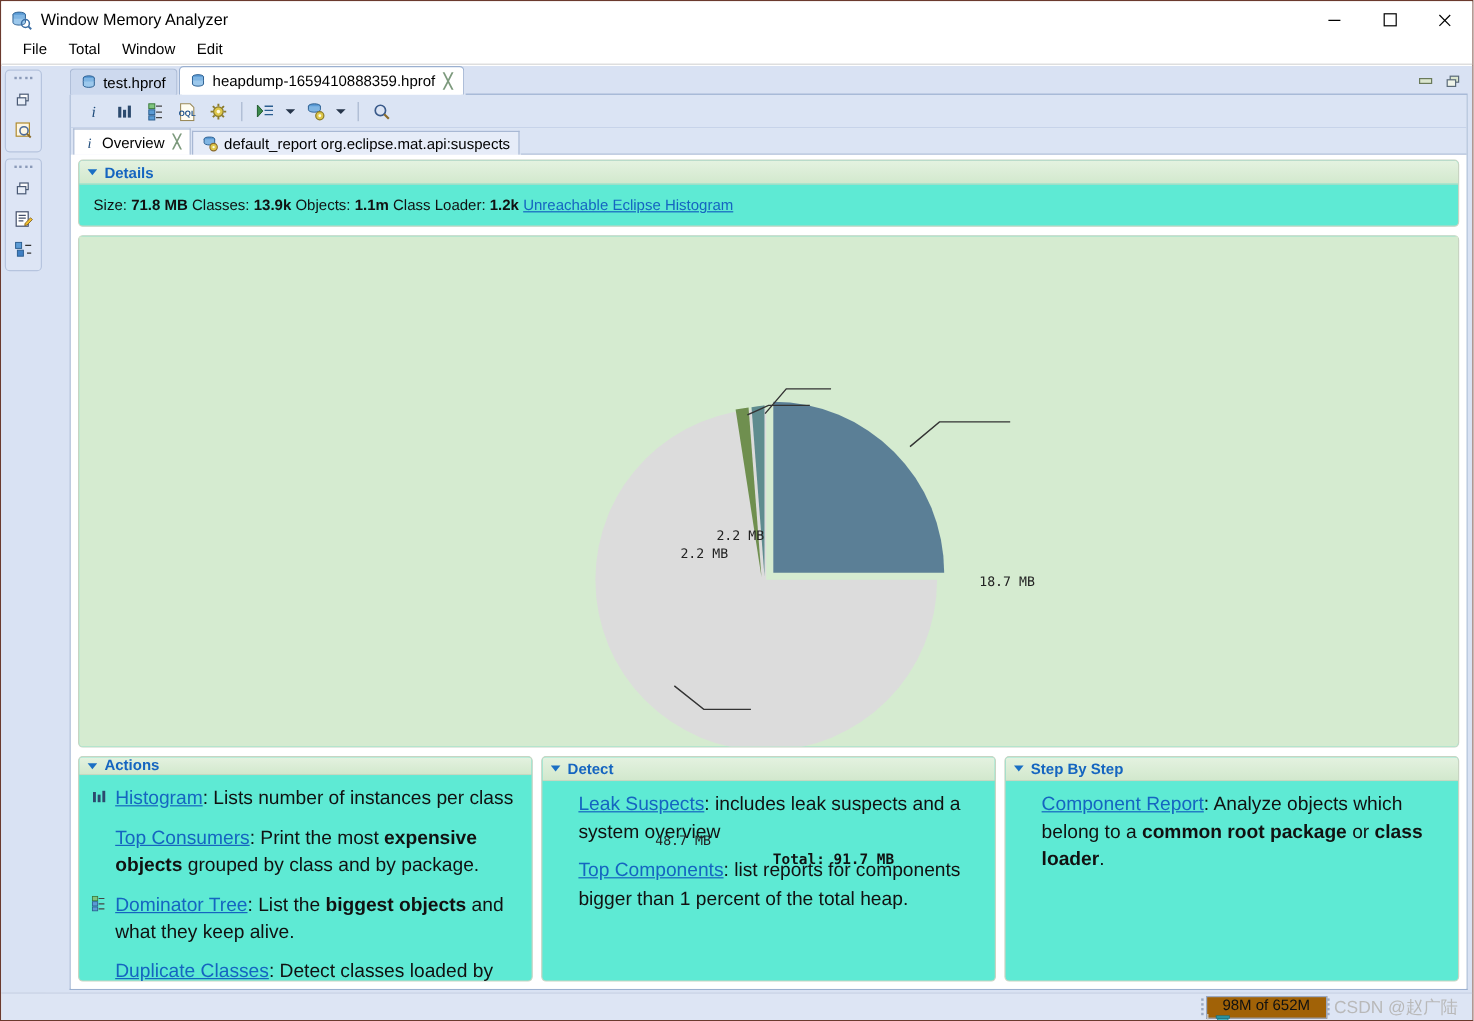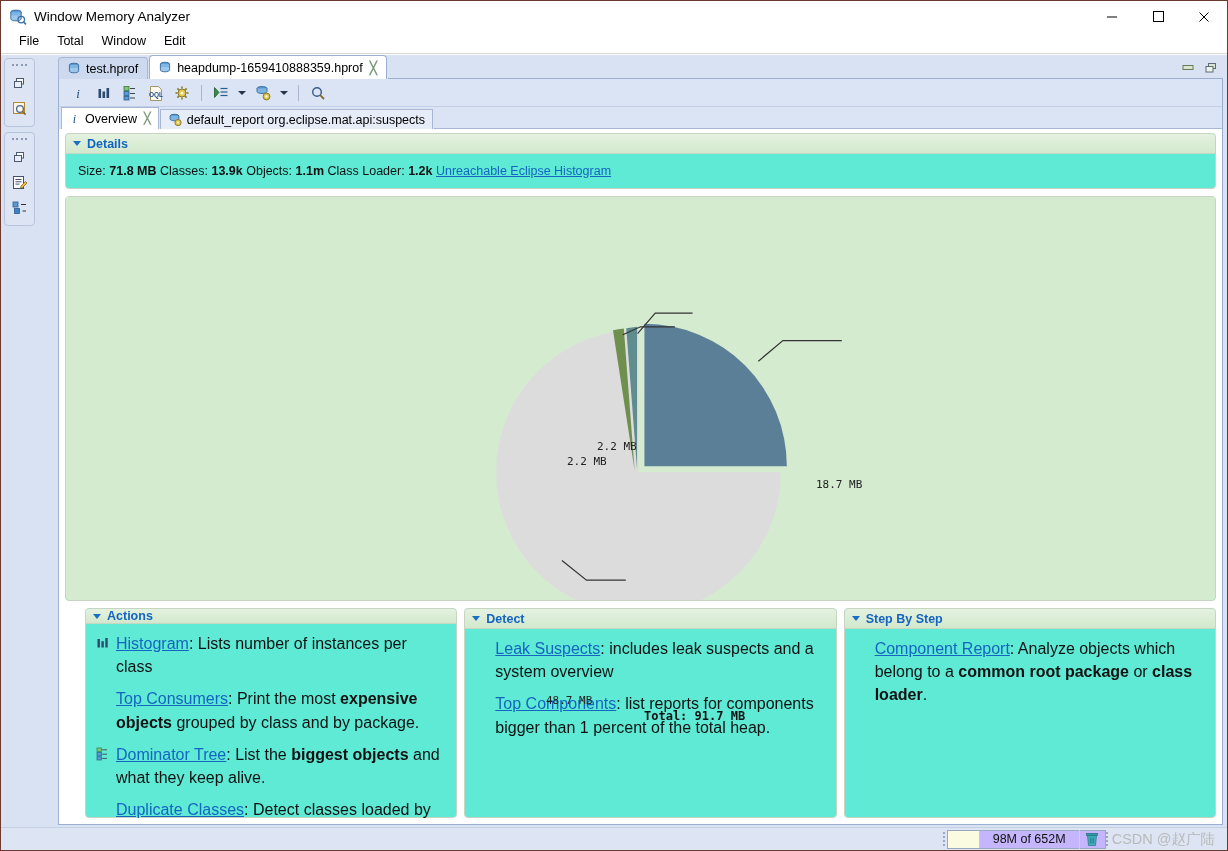--- a/index.html
+++ b/index.html
@@ -235,21 +235,21 @@
   .chart-sec { flex: 1; min-height: 0; }
   .chart-body {
     flex: 1; min-height: 0;
     position: relative;
     background: #d5ebd0;
     border-radius: 0 0 3px 3px;
   }
 
   
   .panels {
-    display: flex; gap: 7px; height: 210px; flex: none; margin-left: 20px;
+    display: flex; gap: 7px; height: 188px; flex: none;
   }
   .panel { flex: 1; min-width: 0; }
   .panel .sec-body {
     padding: 8px 10px 10px 10px;
     font-size: 16px; color: #111;
     line-height: 1.45;
   }
   .entry { display: flex; margin-bottom: 9px; align-items: flex-start; }
   .entry-icon { width: 20px; flex: none; padding-top: 1px; }
   .entry-txt { flex: 1; }
@@ -265,24 +265,25 @@
     border-top: 1px solid #c6d0e3;
   }
   .status-spacer { flex: 1; }
   .heap-widget {
     display: flex; align-items: center; height: 20px;
     margin-right: 2px;
   }
   .grip { width: 4px; height: 16px; display:flex; flex-direction:column; justify-content:space-around; }
   .grip i { width:2px; height:2px; background:#9aa8c2; display:block; }
   .heap-box {
-    display: flex; align-items: center;
+    display: flex; 
     border: 1px solid #9aa8c2;
-    background: #c4b5fd;
+    background: #a16207;
     height: 19px;
+    flex-direction: column;
   }
   .heap-bar {
     width: 32px; height: 17px; background: #fbfbe2;
     border-right: 1px solid #c9c9c9;
   }
   .heap-text {
     font-size: 12.5px; color: #111; padding: 0 13px 0 13px;
     white-space: nowrap;
   }
   .heap-trash {

